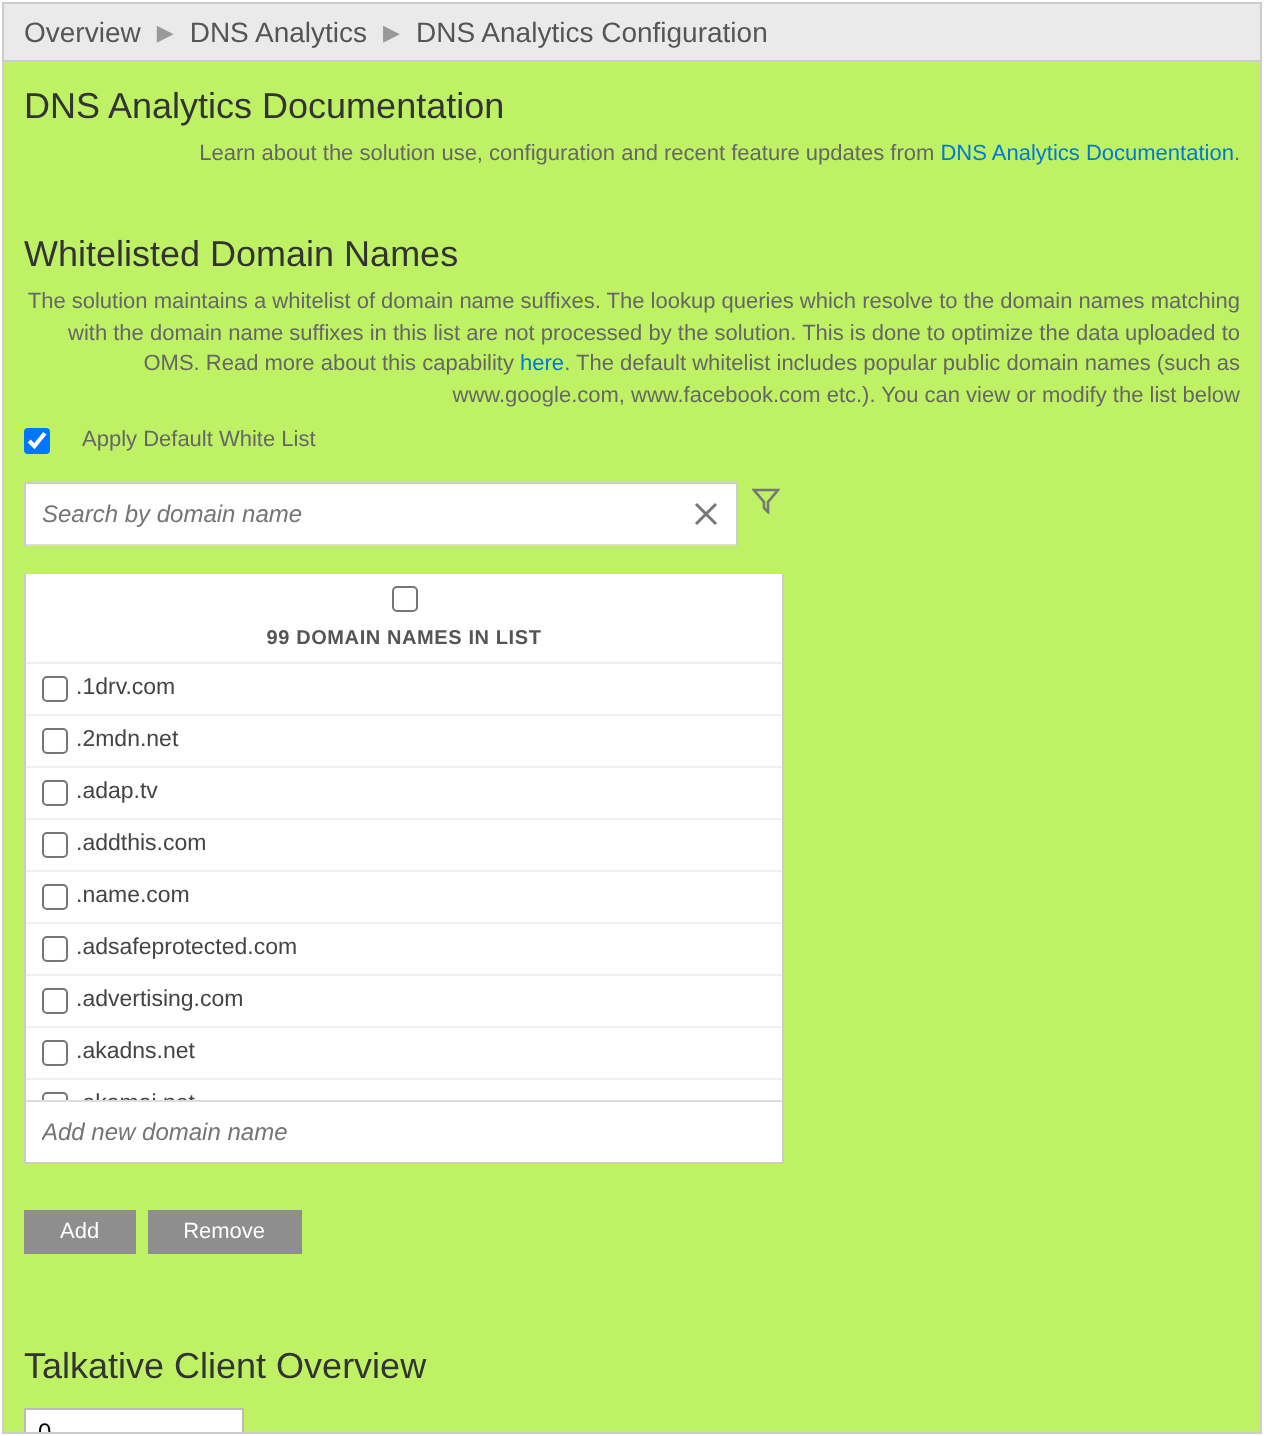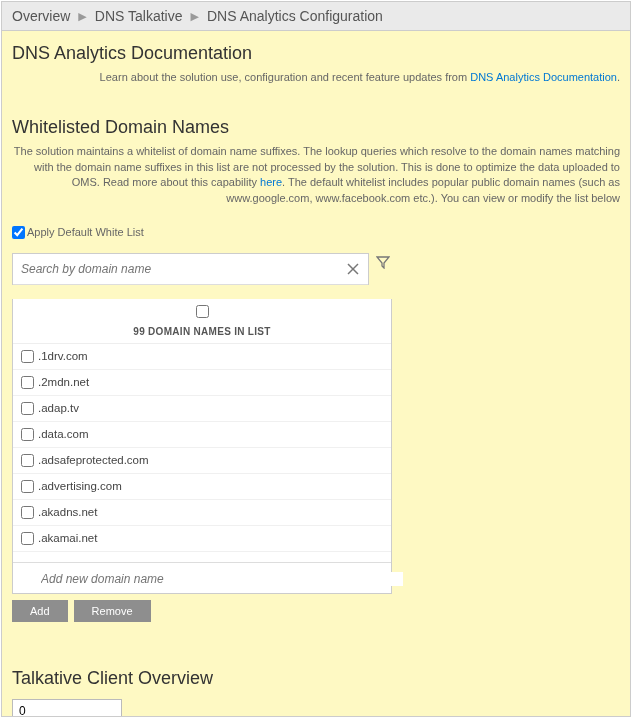--- a/index.html
+++ b/index.html
@@ -9,21 +9,21 @@
       color: #323130;
       width: 632px;
       height: 718px;
       overflow: hidden;
     }
     .container {
       border: 1px solid #ccc;
       width: 630px;
       height: 716px;
       margin: 1px;
-      background: #fef9c3;
+      background: #bef264;
       display: flex;
       flex-direction: column;
     }
     .breadcrumb {
       background: #eaeaea;
       border-bottom: 1px solid #ccc;
       padding: 6px 10px;
       font-size: 14px;
       display: flex;
       align-items: center;
@@ -49,24 +49,24 @@
       line-height: 1.4;
       margin-bottom: 4px;
       text-align: right;
     }
     a.link { color: #0078d4; text-decoration: none; cursor: pointer; }
     .spacer-lg { height: 28px; }
     .spacer-md { height: 18px; }
     .check-row {
       display: flex;
       align-items: center;
-      gap: 2px;
+      gap: 16px;
       font-size: 11px;
       color: #666;
-      margin-top: 20px;
+      margin-top: 8px;
     }
     .check-row input[type="checkbox"]{
       width: 13px; height: 13px;
     }
     .whitelist-box {
       margin-top: 14px;
       width: 380px;
       border: 1px solid #ccc;
       background: #fff;
       justify-content: center;
@@ -134,26 +134,25 @@
       border-top: 1px solid #ddd;
       padding: 6px 8px;
     }
     .add-row input {
       width: 100%;
       border: none;
       outline: none;
       font-size: 12px;
       font-style: italic;
       color: #999;
-      margin-left: 20px;
     }
     .btn-row {
       display: flex;
       gap: 6px;
-      margin-top: 6px;
+      margin-top: 23px;
       width: 380px;
     }
     button.grey-btn {
       background: #8e8e8e;
       color: #fff;
       border: none;
       font-size: 11px;
       padding: 5px 18px;
       cursor: pointer;
     }
@@ -170,21 +169,21 @@
     .domain-scroll::-webkit-scrollbar-track { background: #f0f0f0; }
     .search-area { display:flex; align-items:center; width: 380px; }
   </style>
 </head>
 <body>
 
 <div class="container">
   <div class="breadcrumb">
     <span class="crumb">Overview</span>
     <span class="sep">▶</span>
-    <span class="crumb">DNS Talkative</span>
+    <span class="crumb">DNS Analytics</span>
     <span class="sep">▶</span>
     <span class="crumb">DNS Analytics Configuration</span>
   </div>
 
   <div class="content">
 
     <h2 class="section-title">DNS Analytics Documentation</h2>
     <p class="section-text">
       <span>Learn about the solution use, configuration and recent feature updates from </span><a class="link">DNS Analytics Documentation</a><span>.</span>
     </p>
@@ -234,21 +233,25 @@
           <div class="domain-row">
             <input type="checkbox" style="">
             <span>.2mdn.net</span>
           </div>
           <div class="domain-row">
             <input type="checkbox" style="">
             <span>.adap.tv</span>
           </div>
           <div class="domain-row">
             <input type="checkbox" style="">
-            <span>.data.com</span>
+            <span>.addthis.com</span>
+          </div>
+          <div class="domain-row">
+            <input type="checkbox" style="">
+            <span>.name.com</span>
           </div>
           <div class="domain-row">
             <input type="checkbox" style="">
             <span>.adsafeprotected.com</span>
           </div>
           <div class="domain-row">
             <input type="checkbox" style="">
             <span>.advertising.com</span>
           </div>
           <div class="domain-row">

